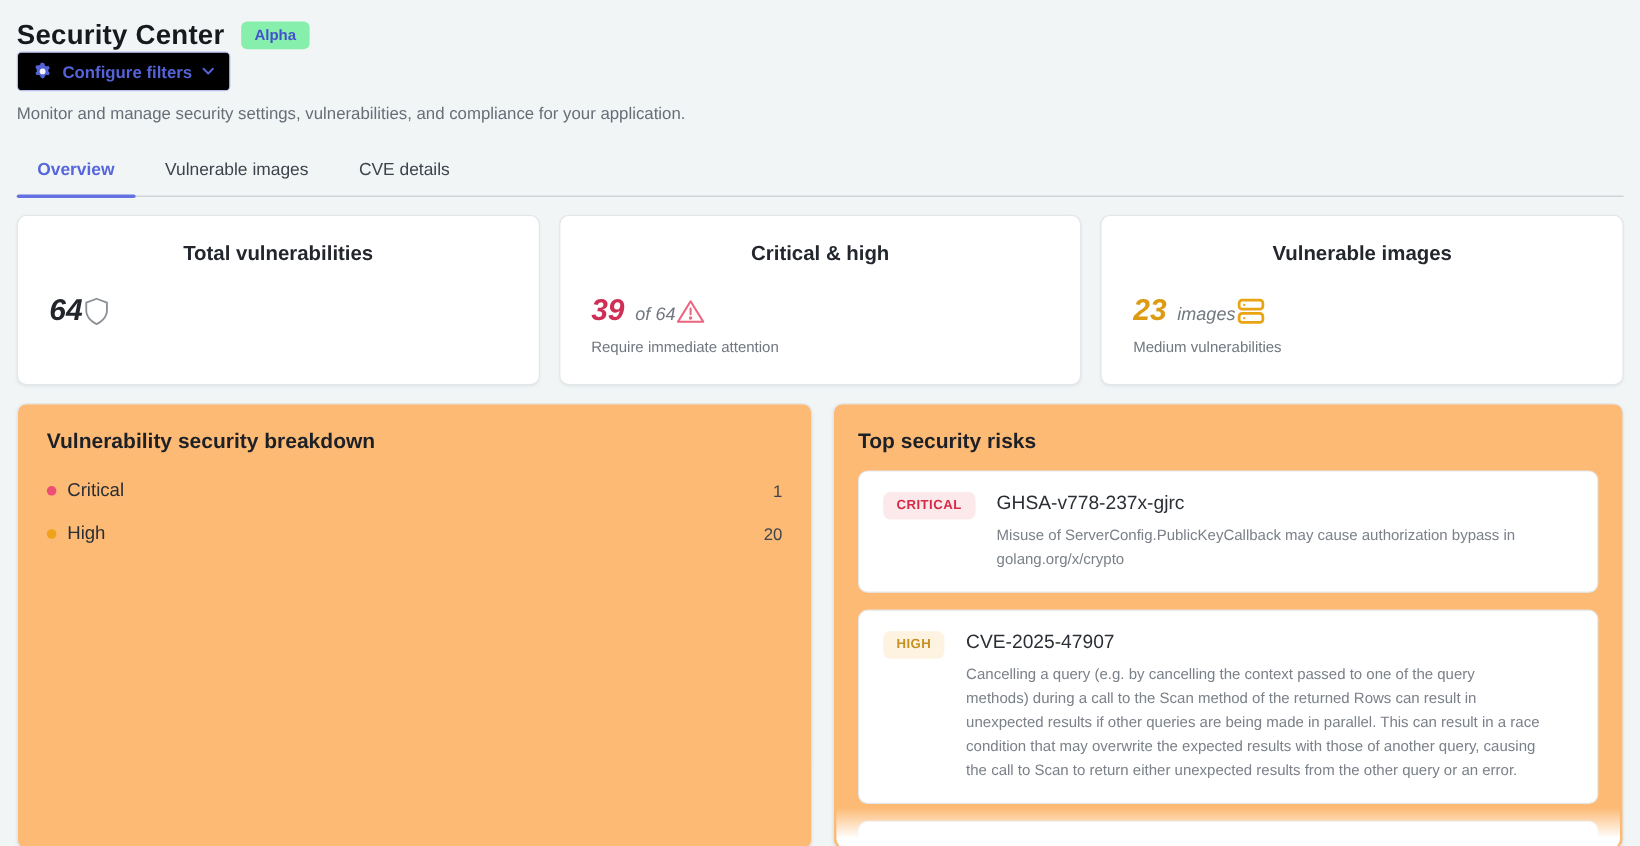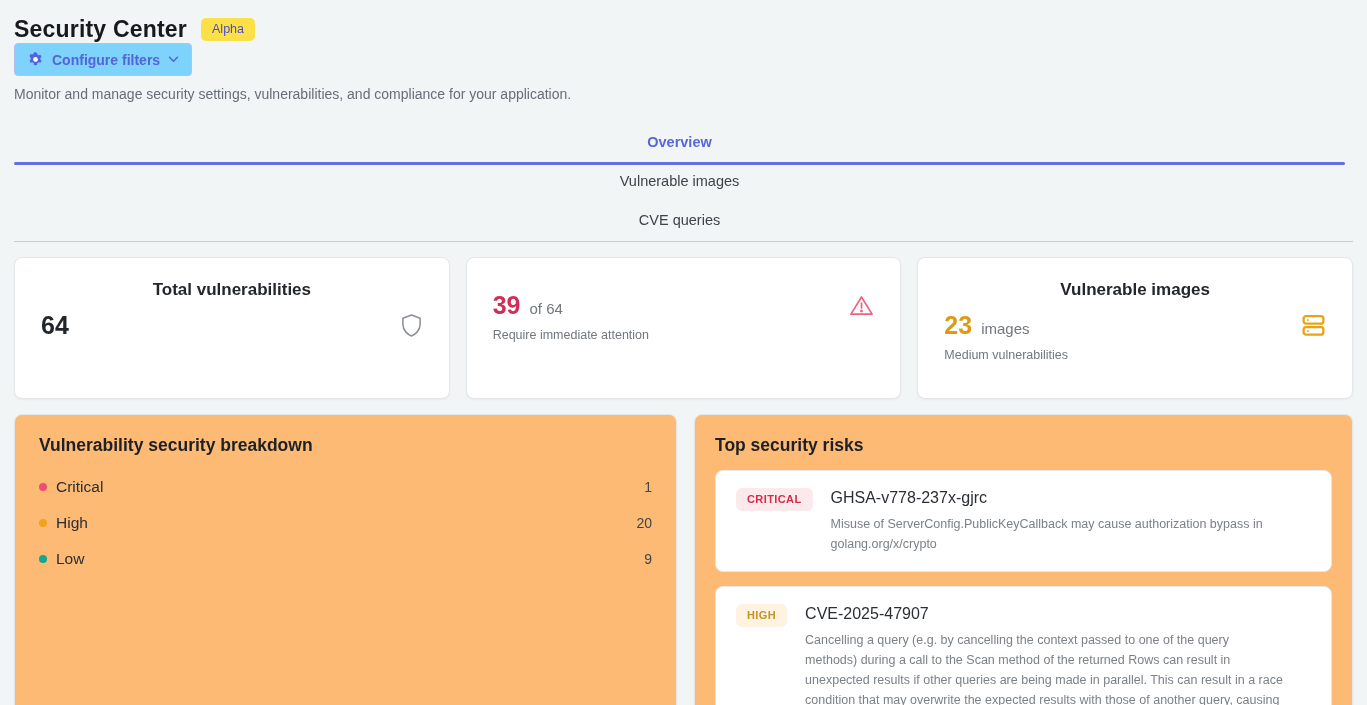--- a/index.html
+++ b/index.html
@@ -9,53 +9,53 @@
     background:#f1f5f6;
     color:#22262b;
   }
   .page { padding:16px 14px 0 14px; }
 
   
   .header-row { display:flex; align-items:flex-start; justify-content:space-between;flex-direction:column; }
   .title-wrap { display:flex; align-items:center; gap:14px; }
   .page-title { font-size:23px; font-weight:700; letter-spacing:.2px; color:#17191d; }
   .alpha-badge {
-    background:#fde047; color:#4450cc; font-size:12.5px; font-weight:400;
+    background:#86efac; color:#4450cc; font-size:12.5px; font-weight:700;
     padding:5px 11px; border-radius:5px; line-height:1;
   }
   .config-btn {
     display:flex; align-items:center; gap:8px;
-    background:#7dd3fc; border:1px solid #b7bdee; border-radius:4px;
+    background:#000000; border:1px solid #b7bdee; border-radius:4px;
     padding:7px 12px; cursor:pointer;
     color:#5563d8; font-size:14px; font-weight:700;
     font-family:inherit;
   }
   .config-btn svg { display:block; }
   .subtitle { margin-top:10px; font-size:14px; color:#676e78; }
 
   
-  .tabs { display:flex; margin-top:22px; border-bottom:1px solid #c7ccd2;flex-direction:column; }
+  .tabs { display:flex; margin-top:22px; border-bottom:1px solid #c7ccd2; }
   .tab {
     padding:10px 17px 13px 17px; margin-right:8px; font-size:14.5px; color:#3d434b;
     cursor:pointer; position:relative; background:none; border:none; font-family:inherit;
   }
   .tab.active { color:#5766dc; font-weight:700; }
   .tab.active::after {
     content:""; position:absolute; left:0; right:0; bottom:-2px; height:3px;
     background:#6371e2; border-radius:2px;
   }
 
   
   .stats-row { display:grid; grid-template-columns:repeat(3,1fr); gap:16px; margin-top:15px; }
   .stat-card {
     background:#fff; border:1px solid #e4e7e9; border-radius:8px;
     height:142px; padding:22px 26px; box-shadow:0 1px 2px rgba(20,40,60,.05);
   }
   .stat-title { text-align:center; font-size:17px; font-weight:700; color:#23272d; }
-  .stat-main { display:flex; align-items:center; justify-content:space-between; margin-top:13px; }
+  .stat-main { display:flex; align-items:center; margin-top:25px;font-style:italic; }
   .stat-value { font-size:25px; font-weight:700; line-height:1; }
   .v-dark   { color:#22262b; }
   .v-red    { color:#cf2f57; }
   .v-orange { color:#dd9b13; }
   .stat-suffix { font-size:15px; color:#71777f; margin-left:9px; }
   .stat-sub { font-size:12.5px; color:#71777f; margin-top:10px; }
   .stat-icon { display:flex; align-items:center; }
 
   
   .panels-row { display:grid; grid-template-columns:minmax(0,664fr) minmax(0,660fr); gap:17px; margin-top:15px; }
@@ -121,40 +121,41 @@
             <polyline points="1.5,1.5 6,6 10.5,1.5"></polyline>
           </svg>
       </span>
     </button>
   </div>
   <div class="subtitle">Monitor and manage security settings, vulnerabilities, and compliance for your application.</div>
 
   <div class="tabs">
     <button class="tab active">Overview</button>
     <button class="tab">Vulnerable images</button>
-    <button class="tab">CVE queries</button>
+    <button class="tab">CVE details</button>
   </div>
 
   <div class="stats-row">
 
     <div class="stat-card">
       <div class="stat-title">Total vulnerabilities</div>
       <div class="stat-main">
         <div>
           <span class="stat-value v-dark">64</span>
         </div>
         <span class="stat-icon">
           <svg width="23" height="25" viewBox="0 0 24 26" fill="none" stroke="#8b9097" stroke-width="1.6" stroke-linejoin="round">
             <path d="M12 2 L21 5.4 V12 C21 18.5 15.3 22.6 12 24 C8.7 22.6 3 18.5 3 12 V5.4 Z"></path>
           </svg>
         </span>
       </div>
     </div>
 
     <div class="stat-card">
+      <div class="stat-title">Critical &amp; high</div>
       <div class="stat-main">
         <div>
           <span class="stat-value v-red">39</span><span class="stat-suffix">of 64</span>
         </div>
         <span class="stat-icon">
           <svg width="25" height="23" viewBox="0 0 26 24" fill="none" stroke="#ec6480" stroke-width="1.8" stroke-linecap="round" stroke-linejoin="round">
             <path d="M13 3.2 L24 21 H2 Z"></path>
             <line x1="13" y1="9.5" x2="13" y2="14.5"></line>
             <circle cx="13" cy="17.8" r="0.6" fill="#ec6480"></circle>
           </svg>
@@ -194,27 +195,20 @@
           </div>
           <span class="bd-value">1</span>
         </div>
         <div class="breakdown-row">
           <div class="bd-left">
             <span class="bd-dot" style="background:#efa31a"></span>
             <span class="bd-label">High</span>
           </div>
           <span class="bd-value">20</span>
         </div>
-        <div class="breakdown-row">
-          <div class="bd-left">
-            <span class="bd-dot" style="background:#10a88e"></span>
-            <span class="bd-label">Low</span>
-          </div>
-          <span class="bd-value">9</span>
-        </div>
       </div>
     </div>
 
     <div class="panel risks">
       <div class="panel-heading">Top security risks</div>
 
       <div class="risk-card">
         <span class="risk-badge sev-critical">CRITICAL</span>
         <div class="risk-body">
           <div class="risk-id">GHSA-v778-237x-gjrc</div>

